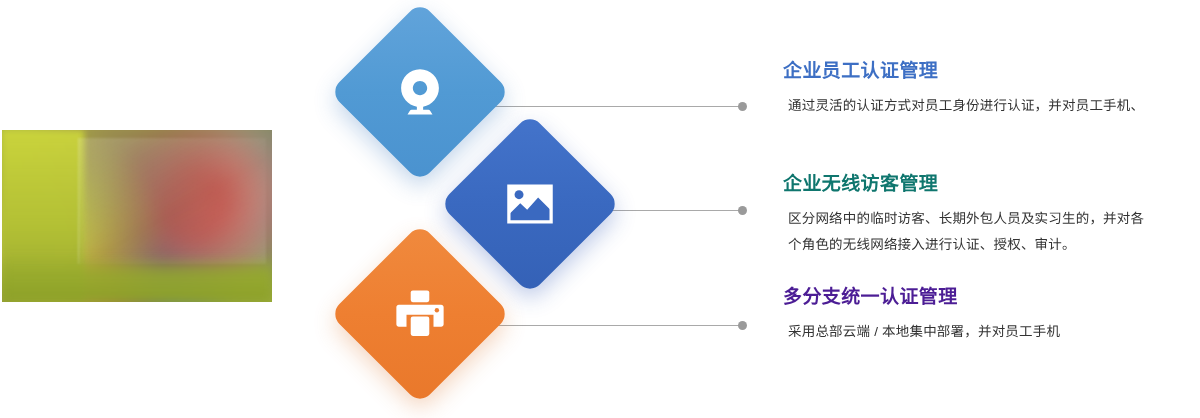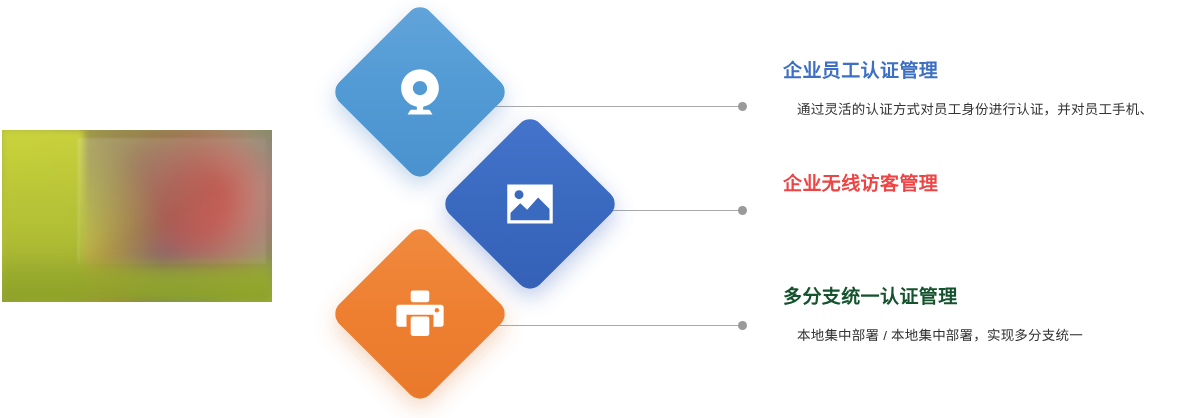--- a/index.html
+++ b/index.html
@@ -136,21 +136,21 @@
   .b3 { top: 286px; }
 
   .block h3 {
     margin: 0 0 10px 0;
     font-size: 19px;
     font-weight: 700;
     letter-spacing: 0.4px;
     line-height: 1.2;
   }
   .block p {
-    margin: 14px;
+    margin: 5px;
     font-size: 13.5px;
     line-height: 26px;
     color: #333333;
     letter-spacing: 0.2px;
   }
   .block p .ln { display: block; }
 </style>
 </head>
 <body>
 
@@ -206,23 +206,27 @@
   </div>
 
   <div class="block b1">
     <h3 style="color:#3d6fc4">企业员工认证管理</h3>
     <p>
       <span class="ln">通过灵活的认证方式对员工身份进行认证，并对员工手机、</span>
     </p>
   </div>
 
   <div class="block b2">
-    <h3 style="color:#ef4444">企业无线访客管理</h3>
+    <h3 style="color:#0f766e">企业无线访客管理</h3>
+    <p>
+      <span class="ln">区分网络中的临时访客、长期外包人员及实习生的，并对各</span>
+      <span class="ln">个角色的无线网络接入进行认证、授权、审计。</span>
+    </p>
   </div>
 
   <div class="block b3">
-    <h3 style="color:#14532d">多分支统一认证管理</h3>
+    <h3 style="color:#4c1d95">多分支统一认证管理</h3>
     <p>
-      <span class="ln">本地集中部署 / 本地集中部署，实现多分支统一</span>
+      <span class="ln">采用总部云端 / 本地集中部署，并对员工手机</span>
     </p>
   </div>
 
 </div>
 
 </body></html>

